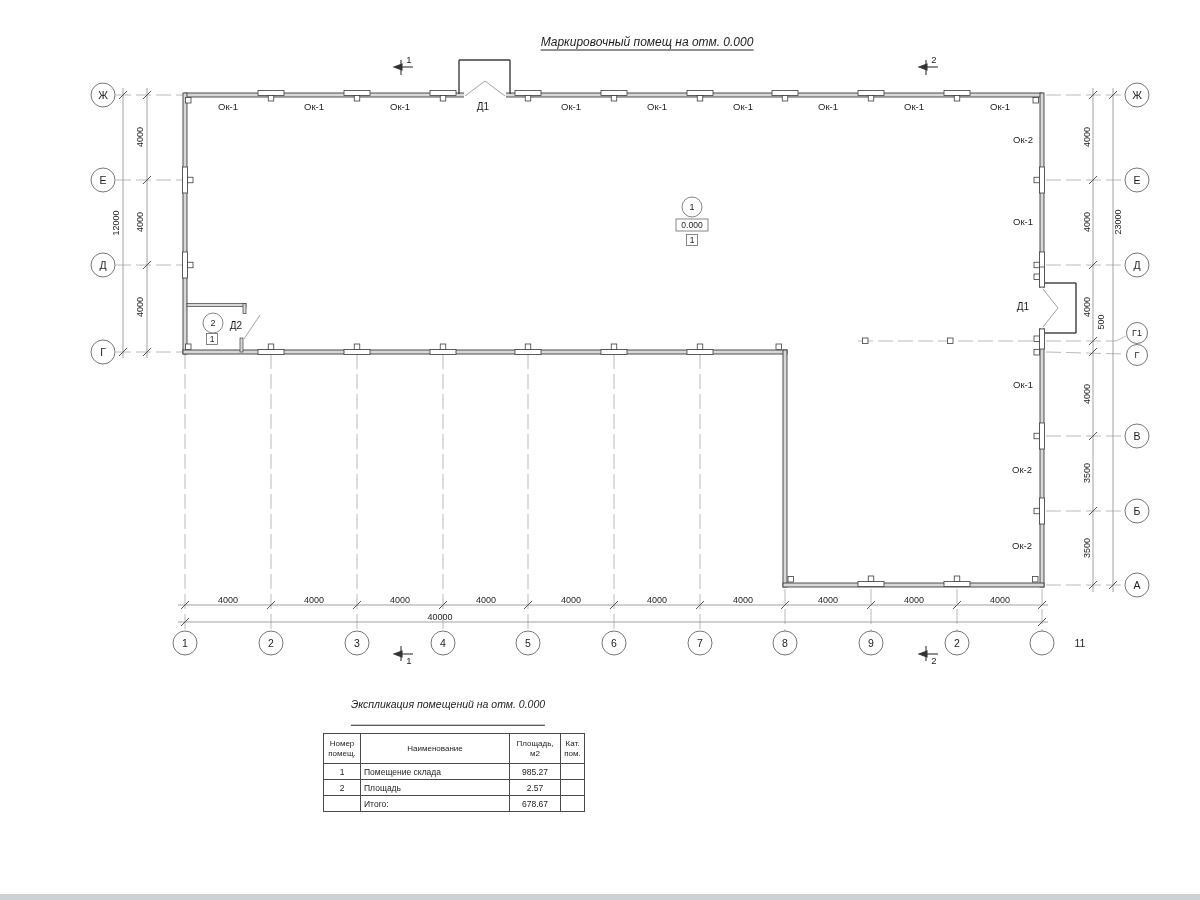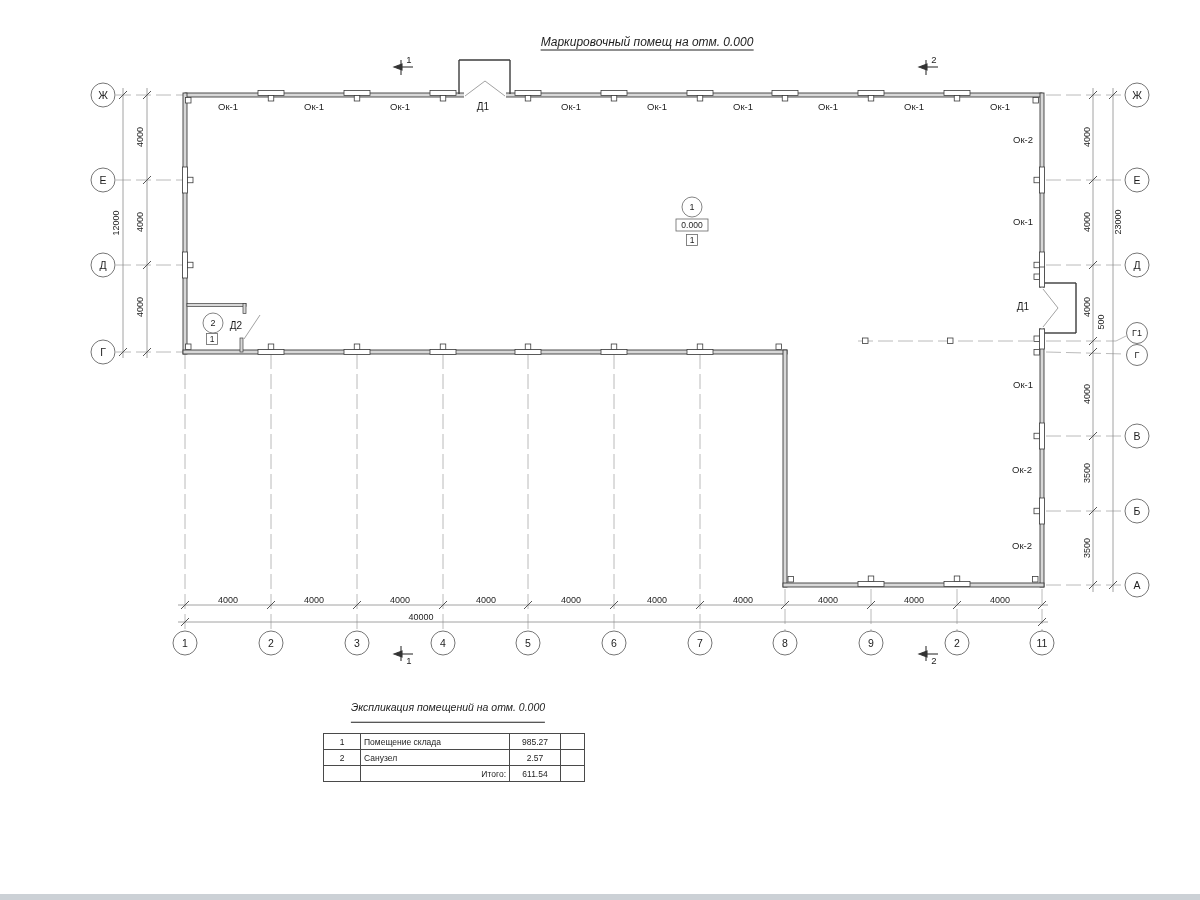--- a/index.html
+++ b/index.html
@@ -7,30 +7,30 @@
           font-family:"Liberation Sans", sans-serif;color:#222;}
   svg{position:absolute;left:0;top:0;}
   .lbl{position:absolute;transform:translate(-50%,-50%);white-space:nowrap;color:#1d1d1d;line-height:1;}
   .rot{transform:translate(-50%,-50%) rotate(-90deg);}
   .t8{font-size:8.5px;}
   .t9{font-size:9px;}
   .t95{font-size:9.5px;}
   .t10{font-size:10px;}
   .t105{font-size:10.5px;}
   .title{font-size:12px;font-style:italic;border-bottom:1px solid #222;padding-bottom:2px;}
-  .ttitle{font-size:10.5px;font-style:italic;border-bottom:1px solid #222;padding-bottom:9px;}
+  .ttitle{font-size:10.5px;font-style:italic;border-bottom:1px solid #222;padding-bottom:15px;}
   #expl-table{position:absolute;left:323px;top:733px;border-collapse:collapse;font-size:8.5px;color:#1d1d1d;table-layout:fixed;}
   #expl-table td{border:1px solid #4a4a4a;padding:0 3px;overflow:hidden;}
   #expl-table .c-num{width:30px;text-align:center;}
   #expl-table .c-name{width:142px;}
   #expl-table .c-area{width:44px;text-align:center;}
   #expl-table .c-cat{width:17px;text-align:center;}
   #expl-table .hdr td{text-align:center;font-size:8px;height:29px;line-height:1.15;}
   #expl-table .row td{height:15px;}
-  .right{text-align:right;margin-top:24px;}
+  .right{text-align:left;margin-top:24px;}
 </style>
 </head>
 <body>
 
 <div id="canvas">
 
 <svg width="1200" height="900" viewBox="0 0 1200 900">
 
   <g stroke="#a8a8a8" stroke-width="0.8" stroke-dasharray="15 5" fill="none">
     <line x1="116" y1="95" x2="183" y2="95"></line>
@@ -265,21 +265,21 @@
 <div class="lbl t105" style="left:185px;top:643px">1</div>
 <div class="lbl t105" style="left:271px;top:643px">2</div>
 <div class="lbl t105" style="left:357px;top:643px">3</div>
 <div class="lbl t105" style="left:443px;top:643px">4</div>
 <div class="lbl t105" style="left:528px;top:643px">5</div>
 <div class="lbl t105" style="left:614px;top:643px">6</div>
 <div class="lbl t105" style="left:700px;top:643px">7</div>
 <div class="lbl t105" style="left:785px;top:643px">8</div>
 <div class="lbl t105" style="left:871px;top:643px">9</div>
 <div class="lbl t105" style="left:957px;top:643px">2</div>
-<div class="lbl t105" style="left:1042px;top:643px">11</div>
+<div class="lbl t105" style="left:1080px;top:643px">11</div>
 
 <div class="lbl rot t9" style="left:140px;top:137px">4000</div>
 <div class="lbl rot t9" style="left:140px;top:222px">4000</div>
 <div class="lbl rot t9" style="left:140px;top:307px">4000</div>
 <div class="lbl rot t9" style="left:116px;top:223px">12000</div>
 
 <div class="lbl rot t9" style="left:1087px;top:137px">4000</div>
 <div class="lbl rot t9" style="left:1087px;top:222px">4000</div>
 <div class="lbl rot t9" style="left:1087px;top:307px">4000</div>
 <div class="lbl rot t9" style="left:1101px;top:322px">500</div>
@@ -291,21 +291,21 @@
 <div class="lbl t9" style="left:228px;top:600px">4000</div>
 <div class="lbl t9" style="left:314px;top:600px">4000</div>
 <div class="lbl t9" style="left:400px;top:600px">4000</div>
 <div class="lbl t9" style="left:486px;top:600px">4000</div>
 <div class="lbl t9" style="left:571px;top:600px">4000</div>
 <div class="lbl t9" style="left:657px;top:600px">4000</div>
 <div class="lbl t9" style="left:743px;top:600px">4000</div>
 <div class="lbl t9" style="left:828px;top:600px">4000</div>
 <div class="lbl t9" style="left:914px;top:600px">4000</div>
 <div class="lbl t9" style="left:1000px;top:600px">4000</div>
-<div class="lbl t9" style="left:421px;top:617px">40000</div>
+<div class="lbl t9" style="left:440px;top:617px">40000</div>
 
 <div class="lbl t95" style="left:228px;top:107px">Ок-1</div>
 <div class="lbl t95" style="left:314px;top:107px">Ок-1</div>
 <div class="lbl t95" style="left:400px;top:107px">Ок-1</div>
 <div class="lbl t95" style="left:571px;top:107px">Ок-1</div>
 <div class="lbl t95" style="left:657px;top:107px">Ок-1</div>
 <div class="lbl t95" style="left:743px;top:107px">Ок-1</div>
 <div class="lbl t95" style="left:828px;top:107px">Ок-1</div>
 <div class="lbl t95" style="left:914px;top:107px">Ок-1</div>
 <div class="lbl t95" style="left:1000px;top:107px">Ок-1</div>
@@ -326,35 +326,41 @@
 <div class="lbl t9" style="left:692px;top:207px">1</div>
 <div class="lbl t8" style="left:692px;top:225px">0.000</div>
 <div class="lbl t8" style="left:692px;top:240px">1</div>
 <div class="lbl t9" style="left:213px;top:323px">2</div>
 <div class="lbl t8" style="left:212px;top:339px">1</div>
 <div class="lbl t10" style="left:236px;top:326px">Д2</div>
 
 <div class="lbl ttitle" style="left:448px;top:712px">Экспликация помещений на отм. 0.000</div>
 <table id="expl-table">
   <tbody>
+        <tr class="hdr">
+    <td class="c-num">Номер помещ.</td>
+    <td class="c-name">Наименование</td>
+    <td class="c-area">Площадь, м2</td>
+    <td class="c-cat">Кат. пом.</td>
+  </tr>
   <tr class="row">
     <td class="c-num">1</td>
     <td class="c-name">Помещение склада</td>
     <td class="c-area">985.27</td>
     <td class="c-cat"></td>
   </tr>
   <tr class="row">
     <td class="c-num">2</td>
-    <td class="c-name">Санузел</td>
+    <td class="c-name">Площадь</td>
     <td class="c-area">2.57</td>
     <td class="c-cat"></td>
   </tr>
   <tr class="row">
     <td class="c-num"></td>
     <td class="c-name right">Итого:</td>
-    <td class="c-area">611.54</td>
+    <td class="c-area">678.67</td>
     <td class="c-cat"></td>
   </tr>
 </tbody>
     </table>
 
 <div style="position:absolute;left:0;top:894px;width:1200px;height:6px;background:#ccd1d6;"></div>
 </div>
 
 </body></html>

